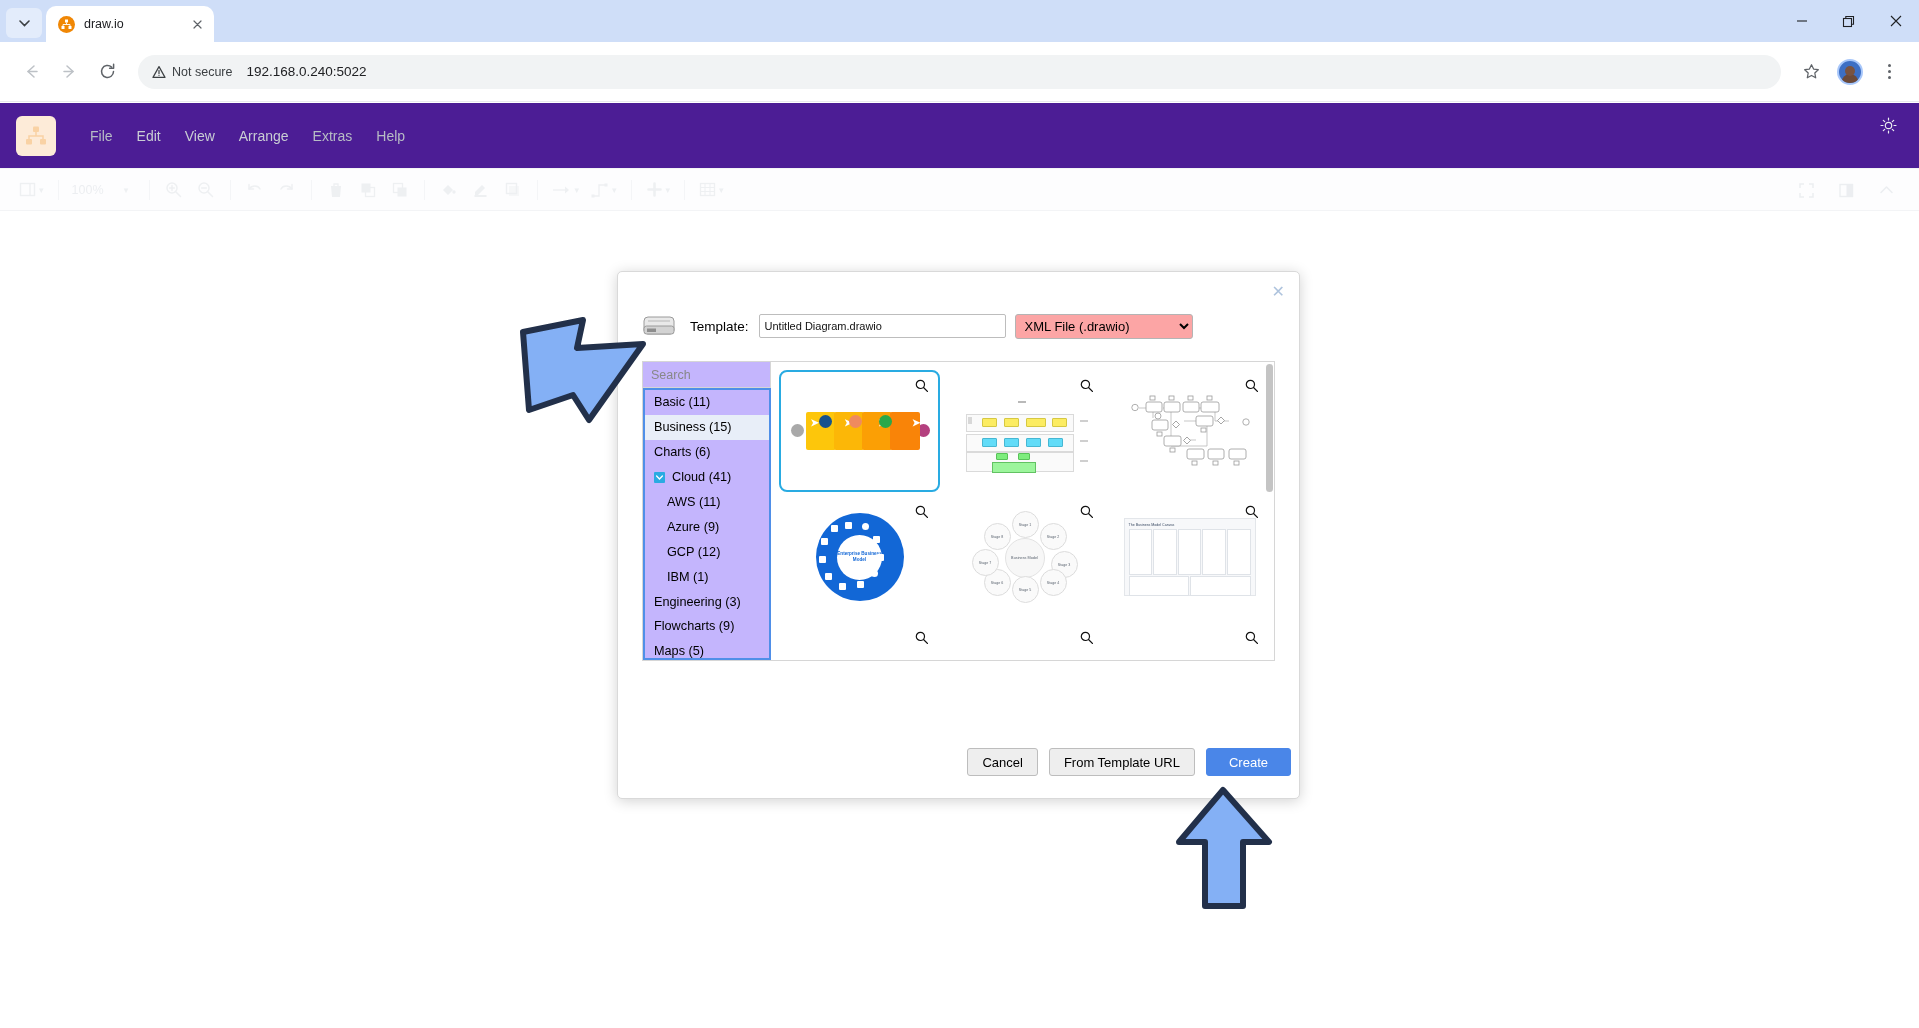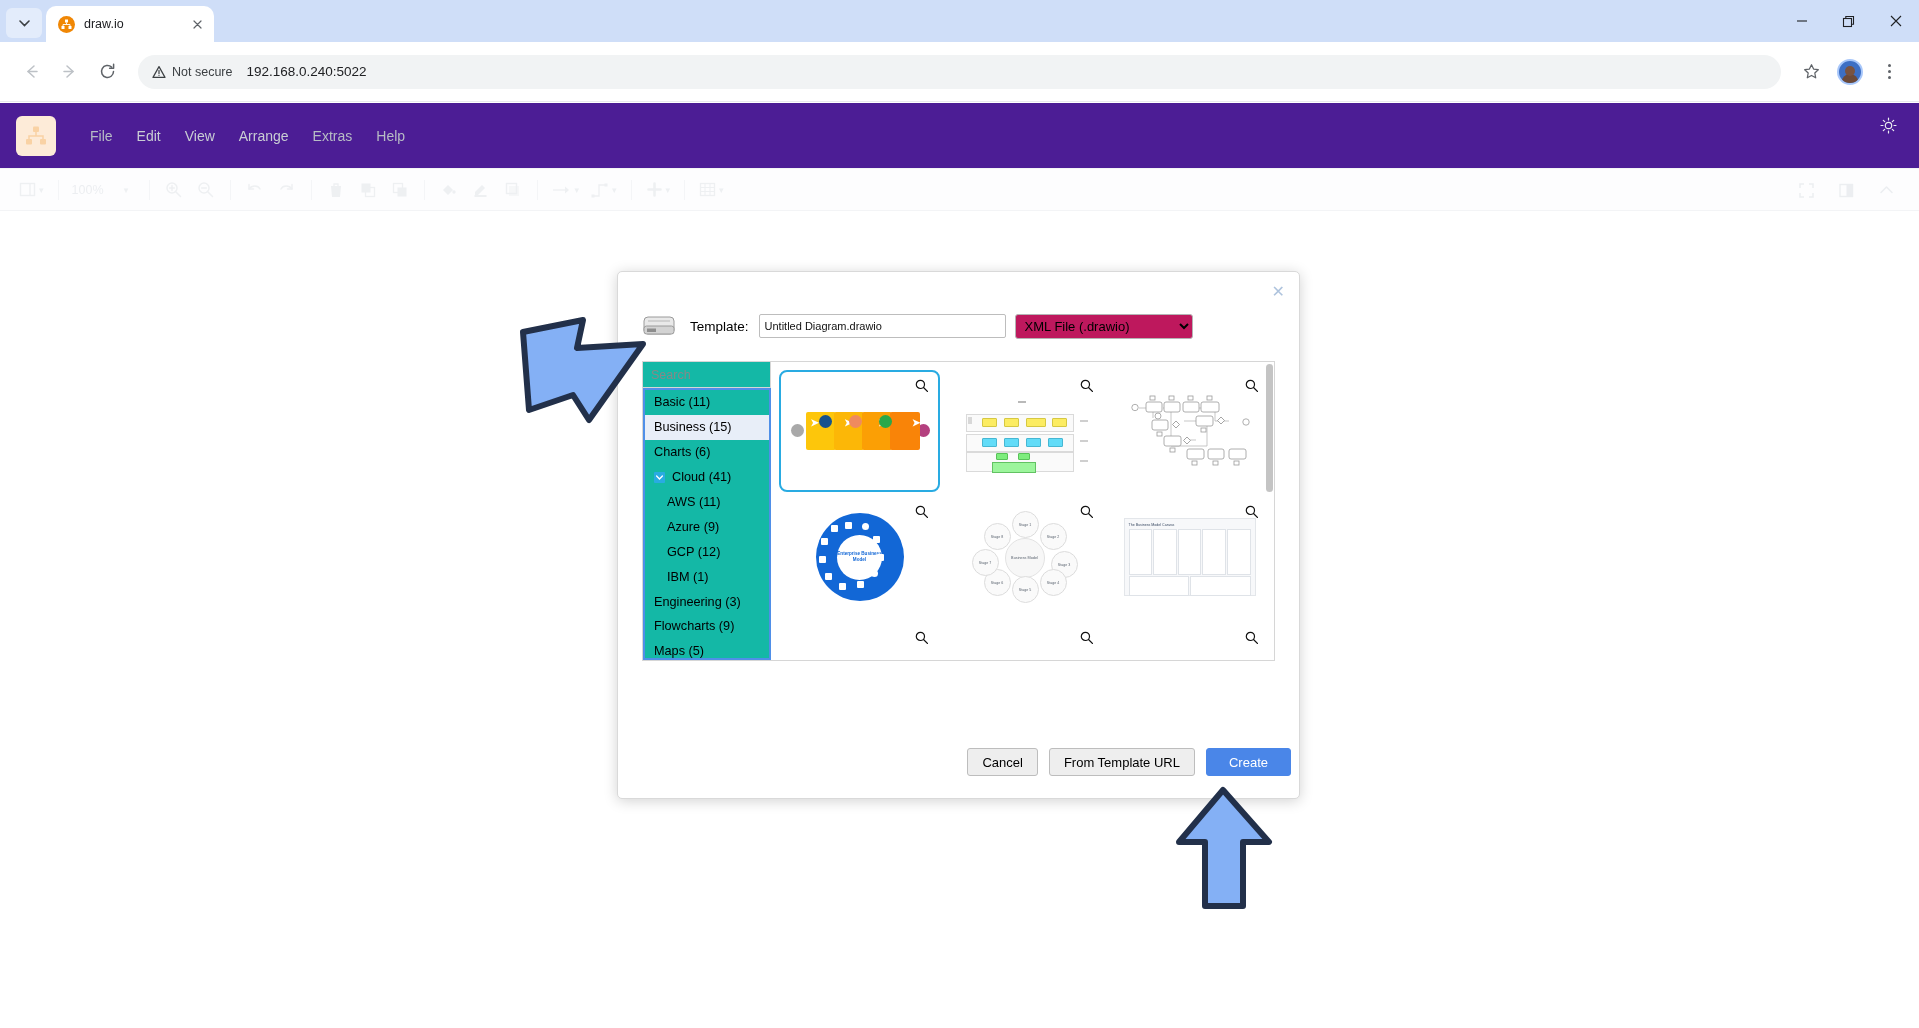--- a/index.html
+++ b/index.html
@@ -165,29 +165,29 @@
   .file-label{ font-size:13.5px; color:#000; margin-right:10px;}
   .file-input{
     width:247px; height:24px; font-size:11px; color:#111;
     border:1px solid #bdbdbd; border-radius:2px;
     padding:1px 5px; font-family:"Liberation Sans", sans-serif;
     background:#fff; outline:none;
   }
   .file-type{
     margin-left:9px; width:178px; height:25px; font-size:13px;
     border:1px solid #b4b4b4; border-radius:3px;
-    background:#be185d; color:#000; padding:2px 5px;
+    background:#fca5a5; color:#000; padding:2px 5px;
     font-family:"Liberation Sans", sans-serif;
   }
 
   
   .tpl-wrap{
     position:absolute; left:24px; top:89px;
     width:633px; height:300px;
-    border:1px solid #d6d6d6; background:#14b8a6;
+    border:1px solid #d6d6d6; background:#c4b5fd;
     display:flex;
   }
   .tpl-left{ width:128px; border-right:1px solid #d6d6d6; position:relative;}
   .search-box{
     height:26px; border-bottom:1px solid #d6d6d6;
     display:flex; align-items:center; padding:0 6px;
   }
   .search-input{
     flex:1; border:none; outline:none; font-size:12.5px; color:#333;
     background:transparent; font-family:"Liberation Sans", sans-serif;

